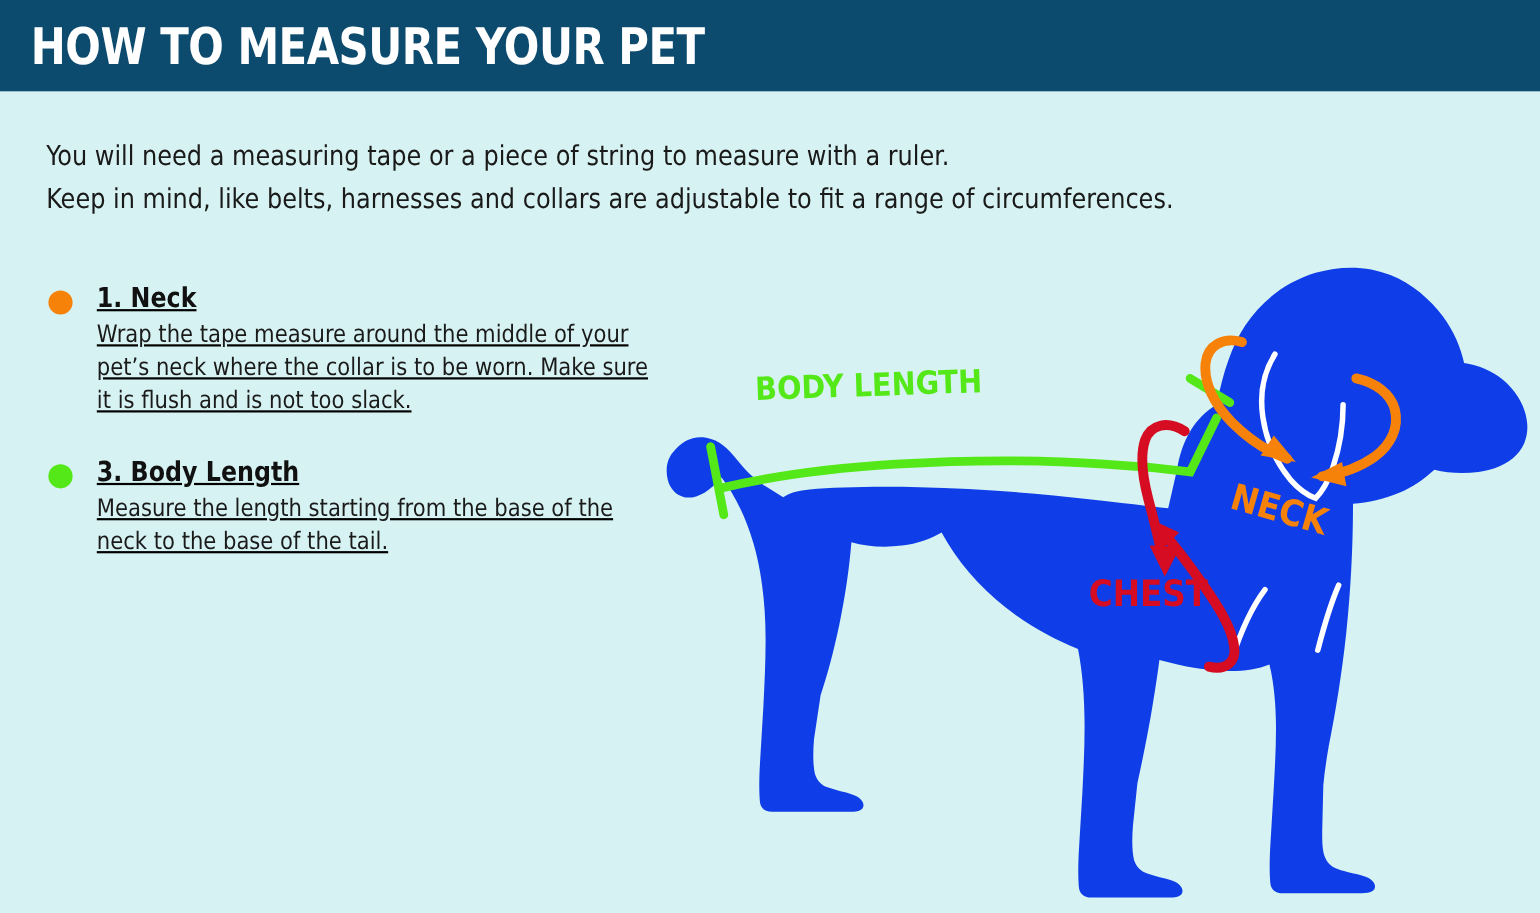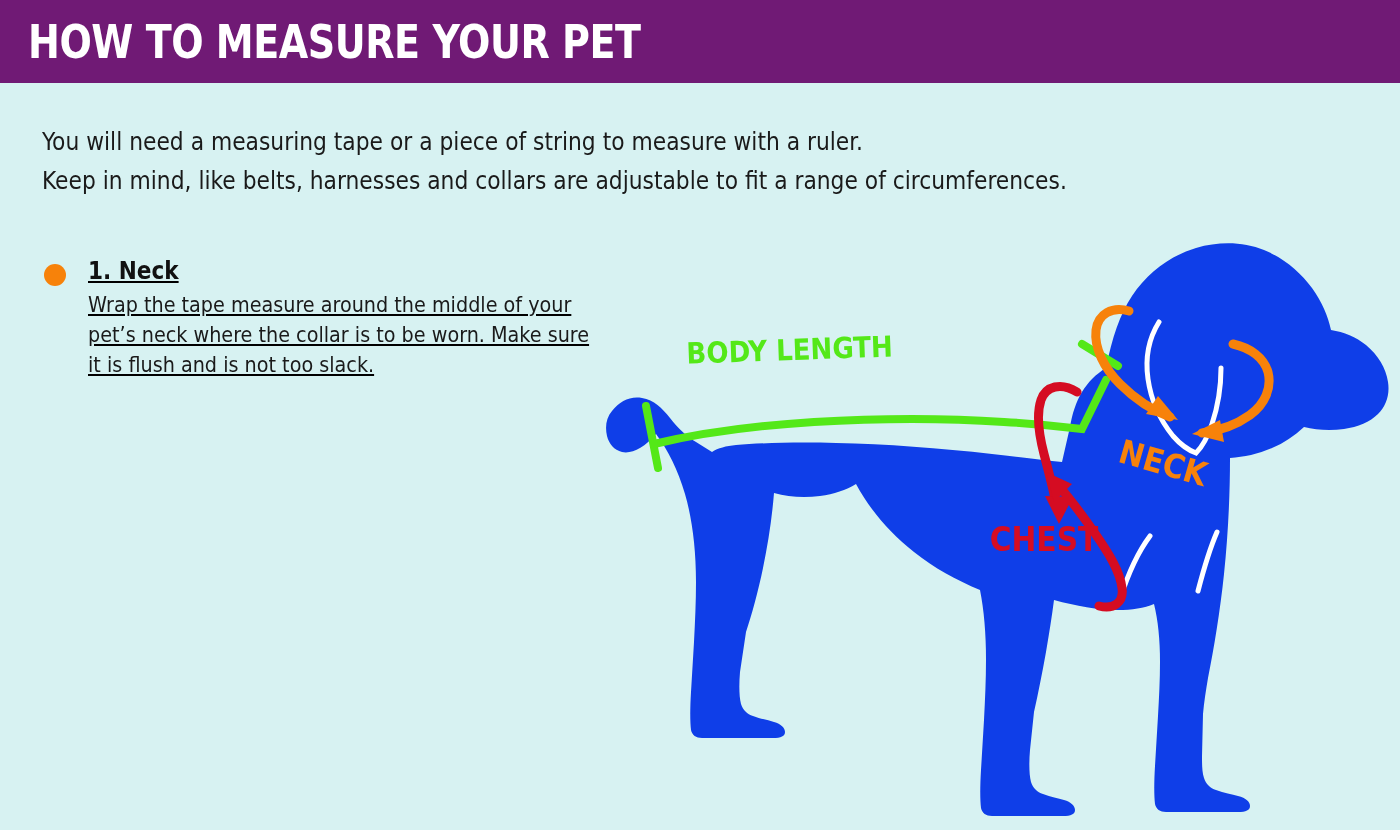--- a/index.html
+++ b/index.html
@@ -95,38 +95,43 @@
   }
   #dog-diagram svg { display: block; }
   .meas-label {
     font-family: "DejaVu Sans Condensed", "Liberation Sans Narrow", "Liberation Sans", sans-serif;
     font-weight: bold;
   }
 </style>
 </head>
 <body style="background: rgb(215, 242, 242);">
 
-<div id="header-bar" style="background: #701a75;">
+<div id="header-bar" style="background: #0c4a6e;">
   <div id="page-title" style="color: rgb(255, 255, 255);">HOW TO MEASURE YOUR PET</div>
 </div>
 
 <div id="intro-block">
   <div class="intro-line">You will need a measuring tape or a piece of string to measure with a ruler.</div>
   <div class="intro-line">Keep in mind, like belts, harnesses and collars are adjustable to fit a range of circumferences.</div>
 </div>
 
 <div id="steps-list">
 
   <div class="step">
     <span class="step-bullet" style="background:#f7820a"></span>
     <div class="step-heading">1. Neck</div>
     <div class="step-body">Wrap the tape measure around the middle of your pet’s neck where the collar is to be worn. Make sure it is flush and is not too slack.</div>
   </div>
 
 
+  <div class="step">
+    <span class="step-bullet" style="background:#54e818"></span>
+    <div class="step-heading">3. Body Length</div>
+    <div class="step-body">Measure the length starting from the base of the neck to the base of the tail.</div>
+  </div>
 
 </div>
 
 <div id="dog-diagram">
   <svg width="800" height="634" viewBox="0 0 800 634" xmlns="http://www.w3.org/2000/svg">
 
     <g>
       <path fill="#0f3ee8" d="M 12 215
                C 20 205, 30 200, 42 202
                C 54 204, 62 212, 70 222

